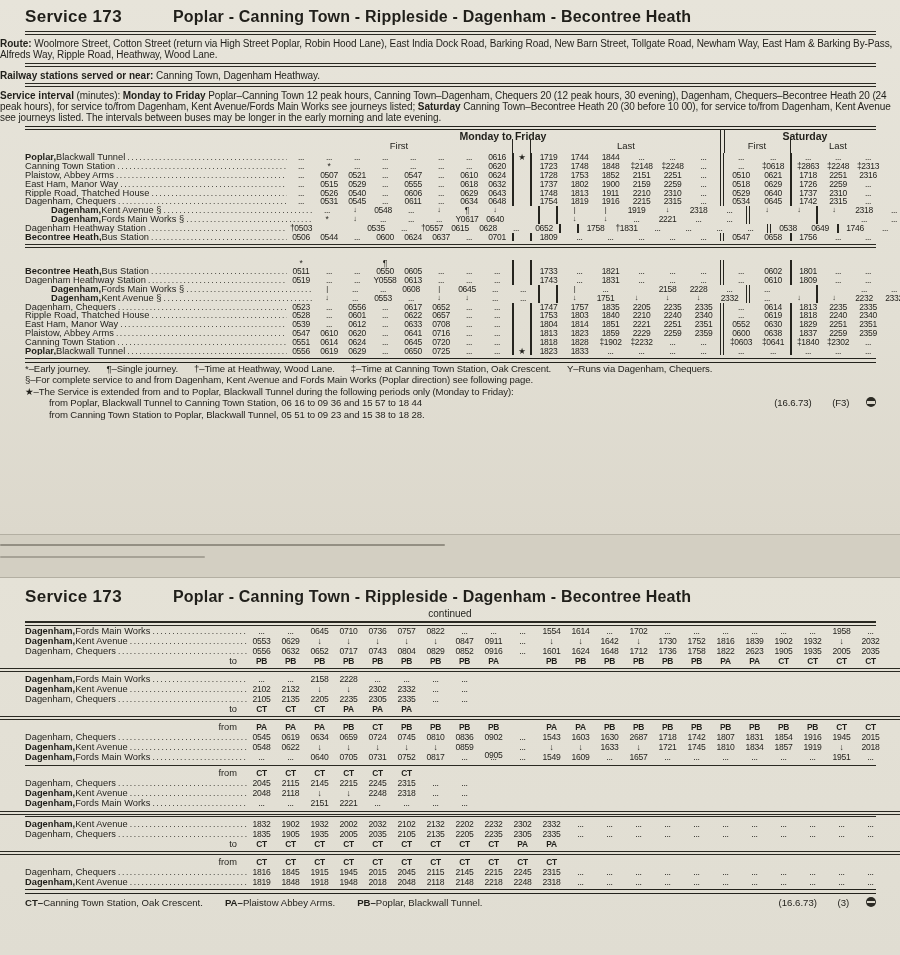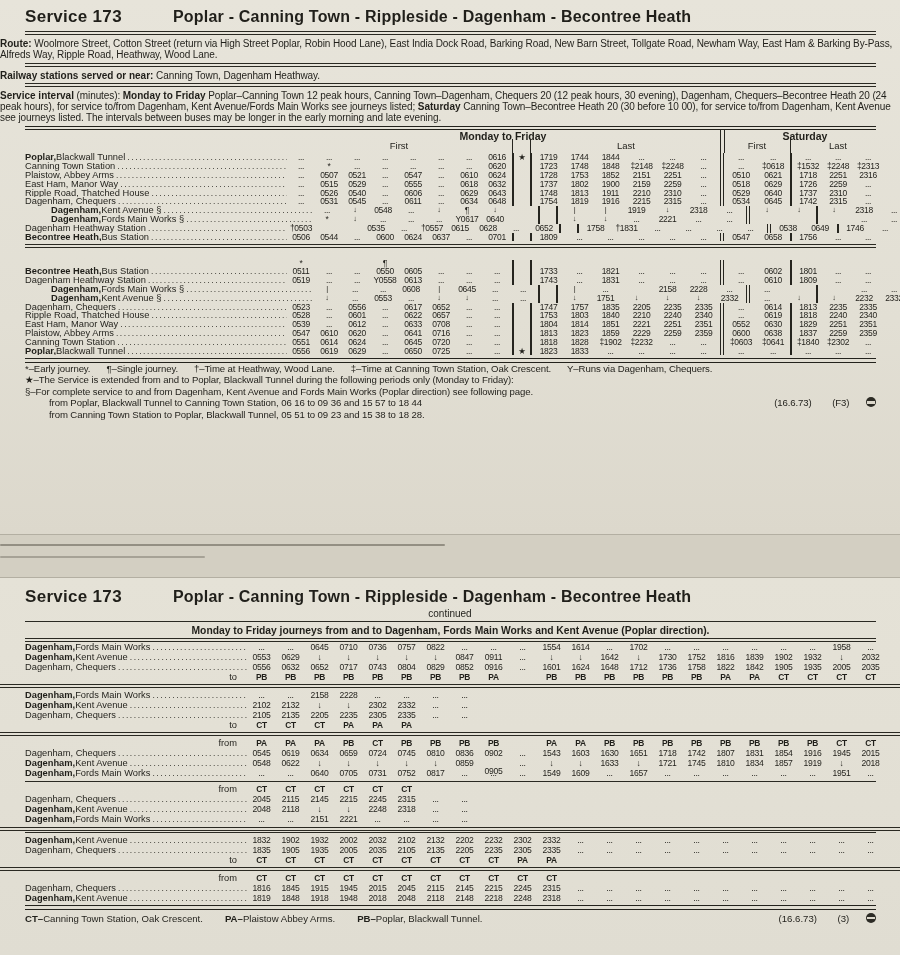--- a/index.html
+++ b/index.html
@@ -169,21 +169,21 @@
             <span class="c" style="width: 31px;">1723</span>
             <span class="c" style="width: 31px;">1748</span>
             <span class="c" style="width: 31px;">1848</span>
             <span class="c" style="width: 31px;">‡2148</span>
             <span class="c" style="width: 31px;">‡2248</span>
             <span class="c" style="width: 31px;">...</span>
             <span class="vc2"></span>
             <span class="c" style="width: 32px;">...</span>
             <span class="c" style="width: 32px;">‡0618</span>
             <span class="vc"></span>
-            <span class="c" style="width: 30px;">‡1532</span>
+            <span class="c" style="width: 30px;">‡2863</span>
             <span class="c" style="width: 30px;">‡2248</span>
             <span class="c" style="width: 30px;">‡2313</span>
           </div>
           <div class="trow" style="height: 8.8px; line-height: 8.8px;">
             <span class="lblc" style="width: 262px;">Plaistow, Abbey Arms<span class="ld">........................................................................</span></span>
             <span class="c" style="width: 28px;">...</span>
             <span class="c" style="width: 28px;">0507</span>
             <span class="c" style="width: 28px;">0521</span>
             <span class="c" style="width: 28px;">...</span>
             <span class="c" style="width: 28px;">0547</span>
@@ -695,42 +695,41 @@
             <span class="c" style="width: 30px;">...</span>
             <span class="c" style="width: 30px;">...</span>
             <span class="c" style="width: 30px;">...</span>
           </div>
         </div>
       <div class="hrB" style="margin-top:3px;"></div>
     </div>
 
     <div class="notes mx" style="">
       <div><span class="n">*–Early journey.</span><span class="n">¶–Single journey.</span><span class="n">†–Time at Heathway, Wood Lane.</span><span class="n">‡–Time at Canning Town Station, Oak Crescent.</span><span class="n">Y–Runs via Dagenham, Chequers.</span></div>
+      <div>§–For complete service to and from Dagenham, Kent Avenue and Fords Main Works (Poplar direction) see following page.</div>
       <div>★–The Service is extended from and to Poplar, Blackwall Tunnel during the following periods only (Monday to Friday):</div>
-      <div>§–For complete service to and from Dagenham, Kent Avenue and Fords Main Works (Poplar direction) see following page.</div>
       <div class="ind2">from Poplar, Blackwall Tunnel to Canning Town Station, 06 16 to 09 36 and 15 57 to 18 44</div>
       <div class="ind2 refline">
         <span>from Canning Town Station to Poplar, Blackwall Tunnel, 05 51 to 09 23 and 15 38 to 18 28.</span>
         <span class="refs">
           <span>(16.6.73)</span><span class="sp"></span>
           <span>(F3)</span>
           <span class="rnd"></span>
         </span>
       </div>
     </div>
   </section>
 
   <section style="position:absolute;top:585px;left:0;width:900px;">
     <div class="hrow mx" style="padding-top:2px;">
       <span class="svc">Service 173</span>
       <span class="ttl">Poplar - Canning Town - Rippleside - Dagenham - Becontree Heath</span>
     </div>
     <div class="cont">continued</div>
     <div class="hrC mx" style="margin-top:2px;"></div>
-    <div class="banner mx">Monday to Friday journeys from and to Dagenham, Fords Main Works and Kent Avenue (Poplar direction).</div>
     <div class="hrA mx"></div>
 
     <div class="mx">
         <div class="brow">
           <span class="stub" style="width: 222px;"><b>Dagenham,</b> Fords Main Works<span class="ld">........................................................................</span></span>
           <span class="bc" style="width: 29px;">...</span>
           <span class="bc" style="width: 29px;">...</span>
           <span class="bc" style="width: 29px;">0645</span>
           <span class="bc" style="width: 29px;">0710</span>
           <span class="bc" style="width: 29px;">0736</span>
@@ -789,21 +788,21 @@
           <span class="bc" style="width: 29px;">0852</span>
           <span class="bc" style="width: 29px;">0916</span>
           <span class="bc" style="width: 29px;">...</span>
           <span class="bc" style="width: 29px;">1601</span>
           <span class="bc" style="width: 29px;">1624</span>
           <span class="bc" style="width: 29px;">1648</span>
           <span class="bc" style="width: 29px;">1712</span>
           <span class="bc" style="width: 29px;">1736</span>
           <span class="bc" style="width: 29px;">1758</span>
           <span class="bc" style="width: 29px;">1822</span>
-          <span class="bc" style="width: 29px;">1842</span>
+          <span class="bc" style="width: 29px;">2623</span>
           <span class="bc" style="width: 29px;">1905</span>
           <span class="bc" style="width: 29px;">1935</span>
           <span class="bc" style="width: 29px;">2005</span>
           <span class="bc" style="width: 29px;">2035</span>
         </div>
         <div class="brow">
           <span class="stub" style="width: 222px; justify-content: flex-end;">
             <span class="dirl" style="margin-left: auto; padding-right: 10px;">to</span>
           </span>
           <span class="bc dest" style="width: 29px;">PB</span>
@@ -972,21 +971,21 @@
           <span class="bc" style="width: 29px;">0659</span>
           <span class="bc" style="width: 29px;">0724</span>
           <span class="bc" style="width: 29px;">0745</span>
           <span class="bc" style="width: 29px;">0810</span>
           <span class="bc" style="width: 29px;">0836</span>
           <span class="bc" style="width: 29px;">0902</span>
           <span class="bc" style="width: 29px;">...</span>
           <span class="bc" style="width: 29px;">1543</span>
           <span class="bc" style="width: 29px;">1603</span>
           <span class="bc" style="width: 29px;">1630</span>
-          <span class="bc" style="width: 29px;">1651</span>
+          <span class="bc" style="width: 29px;">2687</span>
           <span class="bc" style="width: 29px;">1718</span>
           <span class="bc" style="width: 29px;">1742</span>
           <span class="bc" style="width: 29px;">1807</span>
           <span class="bc" style="width: 29px;">1831</span>
           <span class="bc" style="width: 29px;">1854</span>
           <span class="bc" style="width: 29px;">1916</span>
           <span class="bc" style="width: 29px;">1945</span>
           <span class="bc" style="width: 29px;">2015</span>
         </div>
         <div class="brow">

